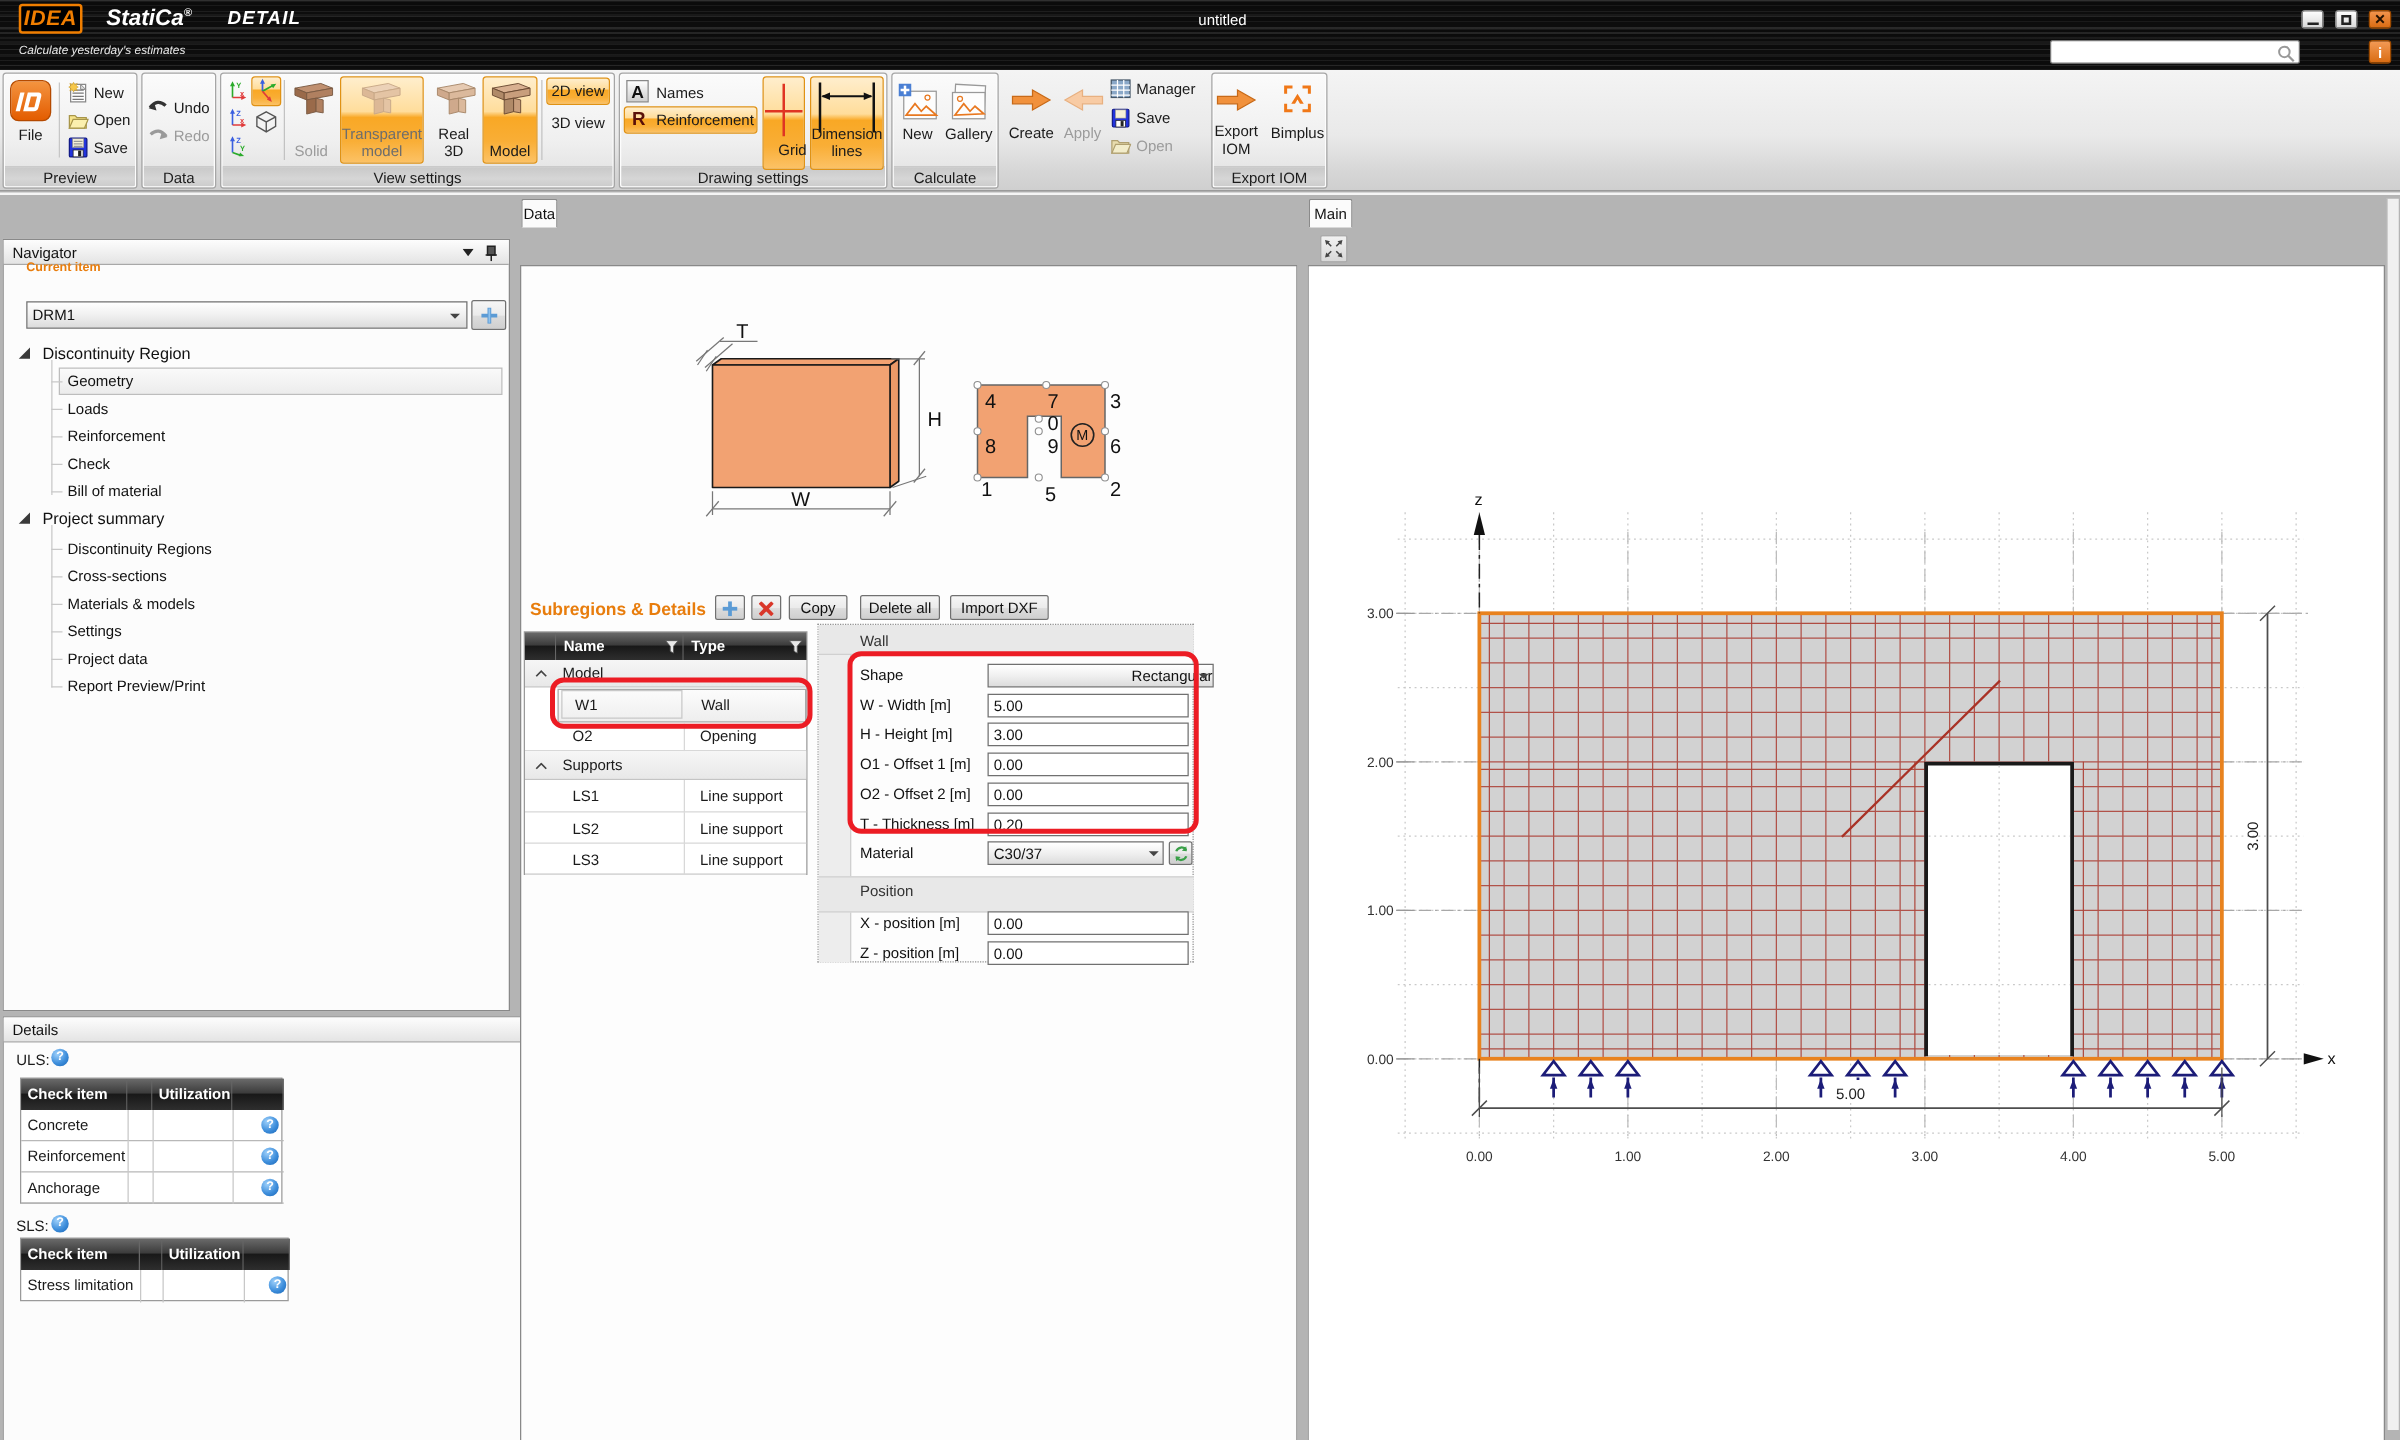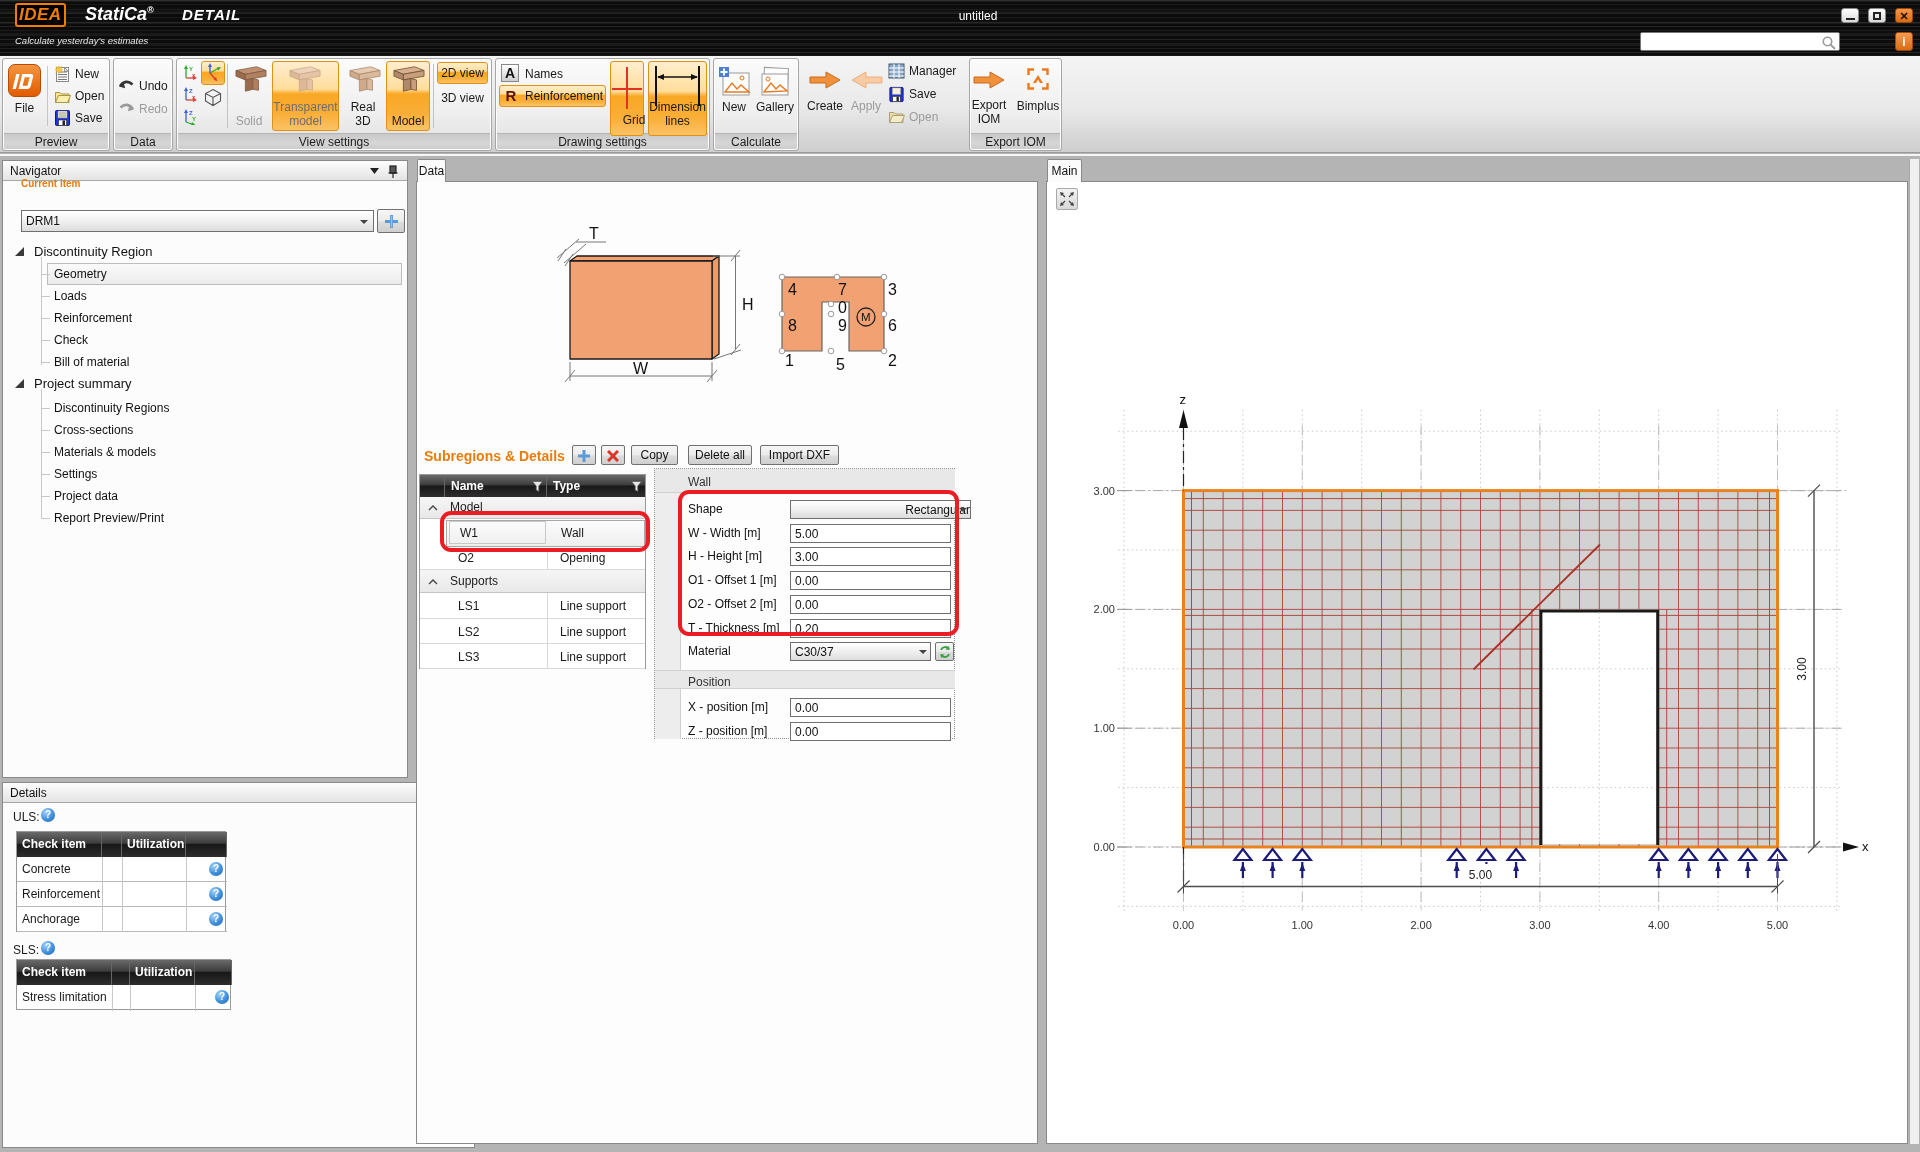--- a/index.html
+++ b/index.html
@@ -23,21 +23,21 @@
 .grp { position:absolute; top:2px; height:93px; border:1px solid #a6a6a6; border-radius:3px;
  background:linear-gradient(180deg,#fbfbfb 0%,#efefef 60%,#dedede 100%); box-shadow:inset 0 0 0 1px #fdfdfd; }
 .grplab { position:absolute; left:1px; right:1px; bottom:1px; height:16px; text-align:center;
  font-size:12px; color:#1c1c1c; line-height:16px;
  background:linear-gradient(180deg,#c9c9c9 0%,#d6d6d6 60%,#cccccc 100%); border-top:1px solid #b5b5b5; border-radius:0 0 2px 2px;}
 .obtn { position:absolute; border:1px solid #e09214; border-radius:3px;
  background:linear-gradient(180deg,#ffeecd 0%,#ffdd9b 40%,#f9a825 47%,#f9ae36 75%,#fcc266 100%); }
 .rlab { position:absolute; font-size:12px; color:#1a1a1a; text-align:center; }
 .gray { color:#9b9b9b; }
 
-.panel { position:absolute; border:1px solid #898989; background:#fcfcfc; }
+.panel { position:absolute; border:1px solid #898989; background:#fcfcfc;margin-top:31px; }
 .ptitle { position:absolute; left:0; right:0; top:0; height:20px; line-height:20px; padding-left:7px;
  background:linear-gradient(180deg,#fdfdfd,#e4e4e4); border-bottom:1px solid #a8a8a8; color:#111; }
 .tab { position:absolute; height:23px; background:#fbfbfb; border:1px solid #8a8a8a; border-bottom:none;
  border-radius:2px 2px 0 0; text-align:center; line-height:22px; color:#111; z-index:3;}
 
 .treeitem { position:absolute; font-size:12px; color:#111; }
 .qicon { position:absolute; width:14px; height:14px; border-radius:50%;
  background:radial-gradient(circle at 35% 30%, #9fd1fb 0%, #3f8fdc 55%, #1663b4 100%);
  color:#fff; font-weight:bold; font-size:10px; text-align:center; line-height:14px; }
 .dtable { position:absolute; border:1px solid #9a9a9a; background:#fff; }
@@ -560,21 +560,21 @@
       <div class="fld" style="left:135px;top:150px;width:161px;height:19px;line-height:18px;">0.20</div>
       <div class="abs" style="left:33px;top:175px;color:#111;">Material</div>
       <div class="drop" style="left:135px;top:173px;width:141px;height:19px;line-height:18px;">C30/37<div class="droparr" style="top:7px;"></div></div>
       <div class="btn" style="left:280px;top:173px;width:19px;height:19px;">
  <svg width="14" height="14" viewBox="0 0 14 14" style="margin-top:2px;">
   <path d="M3 5 A4.5 4.5 0 0 1 11 4" fill="none" stroke="#3aa048" stroke-width="1.8"></path>
           <path d="M11 1 L11.5 5 L7.5 4.5 Z" fill="#3aa048"></path>
   <path d="M11 9 A4.5 4.5 0 0 1 3 10" fill="none" stroke="#3aa048" stroke-width="1.8"></path>
           <path d="M3 13 L2.5 9 L6.5 9.5 Z" fill="#3aa048"></path>
  </svg></div>
-      <div class="abs" style="left:0;top:201px;width:300px;height:19px;background:#e8e8e8;border-top:1px solid #d0d0d0;border-bottom:1px solid #d0d0d0;">
+      <div class="abs" style="left:0;top:201px;width:300px;height:29px;background:#e8e8e8;border-top:1px solid #d0d0d0;border-bottom:1px solid #d0d0d0;">
         <div class="seclab" style="left:33px;top:4px;">Position</div>
       </div>
       <div class="abs" style="left:33px;top:231px;color:#111;">X - position [m]</div>
       <div class="fld" style="left:135px;top:229px;width:161px;height:19px;line-height:18px;">0.00</div>
       <div class="abs" style="left:33px;top:255px;color:#111;">Z - position [m]</div>
       <div class="fld" style="left:135px;top:253px;width:161px;height:19px;line-height:18px;">0.00</div>
     </div>
     <div class="redbox" style="left:23px;top:329px;width:210px;height:41px;"></div>
     <div class="redbox" style="left:261px;top:308px;width:281px;height:146px;"></div>
   </div>

